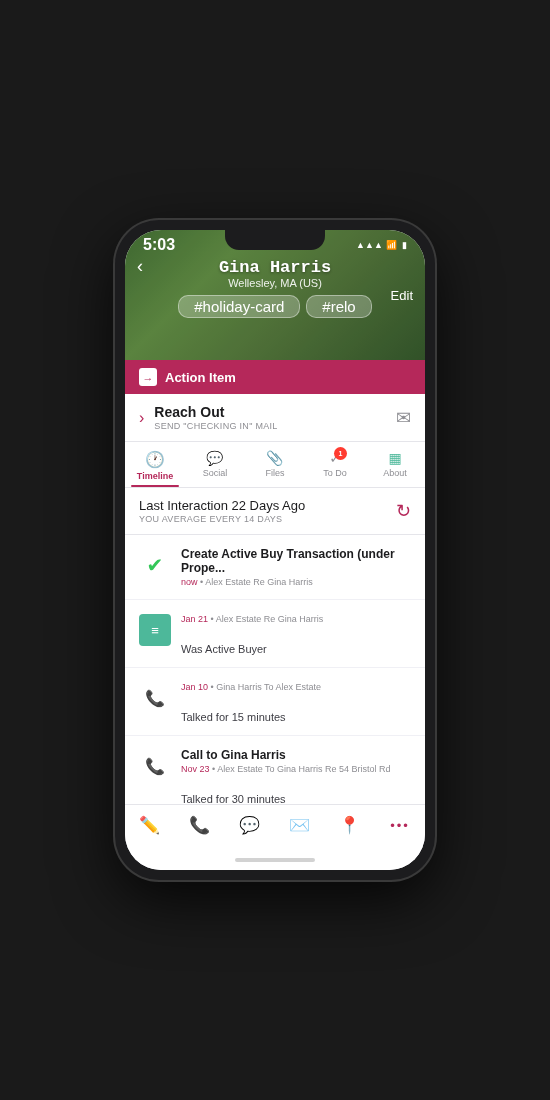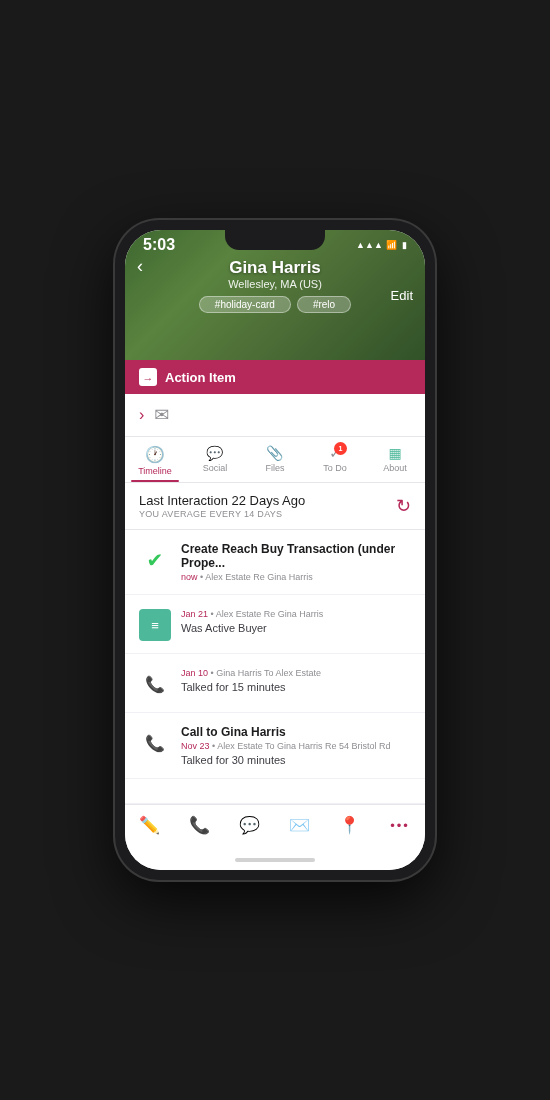--- a/index.html
+++ b/index.html
@@ -74,35 +74,36 @@
       display: flex;
       flex-direction: column;
       align-items: center;
       padding-top: 28px;
     }
     .hero-name {
       font-size: 17px;
       font-weight: 600;
       color: white;
       text-shadow: 0 1px 3px rgba(0,0,0,0.4);
+      font-family: Liberation Mono, monospace;
     }
     .hero-location {
       font-size: 11px;
       color: rgba(255,255,255,0.9);
       margin-top: 0;
     }
     .hero-tags {
       display: flex;
       gap: 6px;
       margin-top: 6px;
     }
     .hero-tag {
       background: rgba(255,255,255,0.25);
       color: white;
-      font-size: 10px;
+      font-size: 15px;
       padding: 2px 15px;
       border-radius: 10px;
       border: 1px solid rgba(255,255,255,0.4);
     }
     .hero-back {
       position: absolute;
       left: 12px;
       top: 26px;
       color: white;
       font-size: 18px;
@@ -288,21 +289,21 @@
     .timeline-meta {
       font-size: 9px;
       color: #8e8e93;
       margin-top: 2px;
     }
     .timeline-meta .date { color: #b5285a; }
     .timeline-meta .person { color: #8e8e93; }
     .timeline-desc {
       font-size: 11px;
       color: #3c3c43;
-      margin-top: 3px;
+      margin-top: 19px;
     }
     
     .bottom-nav {
       background: white;
       border-top: 1px solid #e5e5ea;
       display: flex;
       padding: 10px 0 14px;
       flex-shrink: 0;
     }
     .bottom-nav-item {
@@ -372,27 +373,31 @@
       </div>
     </div>
 
     <div class="action-item-bar">
       <div class="action-item-icon">→</div>
       <span class="action-item-label">Action Item</span>
     </div>
 
     <div class="reach-out-row">
       <span class="reach-out-chevron">›</span>
+      <div class="reach-out-text">
+        <div class="reach-out-title">Reach Out</div>
+        <div class="reach-out-sub">SEND "CHECKING IN" MAIL</div>
+      </div>
       <span class="reach-out-mail">✉</span>
     </div>
 
     <div class="tab-bar">
       <div class="tab-item active">
         <span class="tab-icon" style="font-size:16px;color:#b5285a;">🕐</span>
-        <span class="tab-label" style="color:#b5285a;">Timeline</span>
+        <span class="tab-label" style="color:#b5285a;font-weight:bold;">Timeline</span>
       </div>
       <div class="tab-item">
         <span class="tab-icon" style="font-size:14px;">💬</span>
         <span class="tab-label">Social</span>
       </div>
       <div class="tab-item">
         <span class="tab-icon" style="font-size:14px;color:#8e8e93;">📎</span>
         <span class="tab-label">Files</span>
       </div>
       <div class="tab-item" style="position:relative;">
@@ -412,21 +417,21 @@
         <div>
           <div class="last-interaction-main">Last Interaction 22 Days Ago</div>
           <div class="last-interaction-sub">YOU AVERAGE EVERY 14 DAYS</div>
         </div>
         <span class="refresh-icon">↻</span>
       </div>
 
       <div class="timeline-item">
         <div class="timeline-icon icon-green" style="font-size:20px;">✔</div>
         <div class="timeline-body">
-          <div class="timeline-title">Create Reach Buy Transaction (under Prope...</div>
+          <div class="timeline-title">Create Active Buy Transaction (under Prope...</div>
           <div class="timeline-meta">
             <span class="date">now</span>
             <span class="person"> • Alex Estate  Re Gina Harris</span>
           </div>
         </div>
       </div>
 
       <div class="timeline-item">
         <div class="timeline-icon icon-teal" style="font-size:13px;">≡</div>
         <div class="timeline-body">

